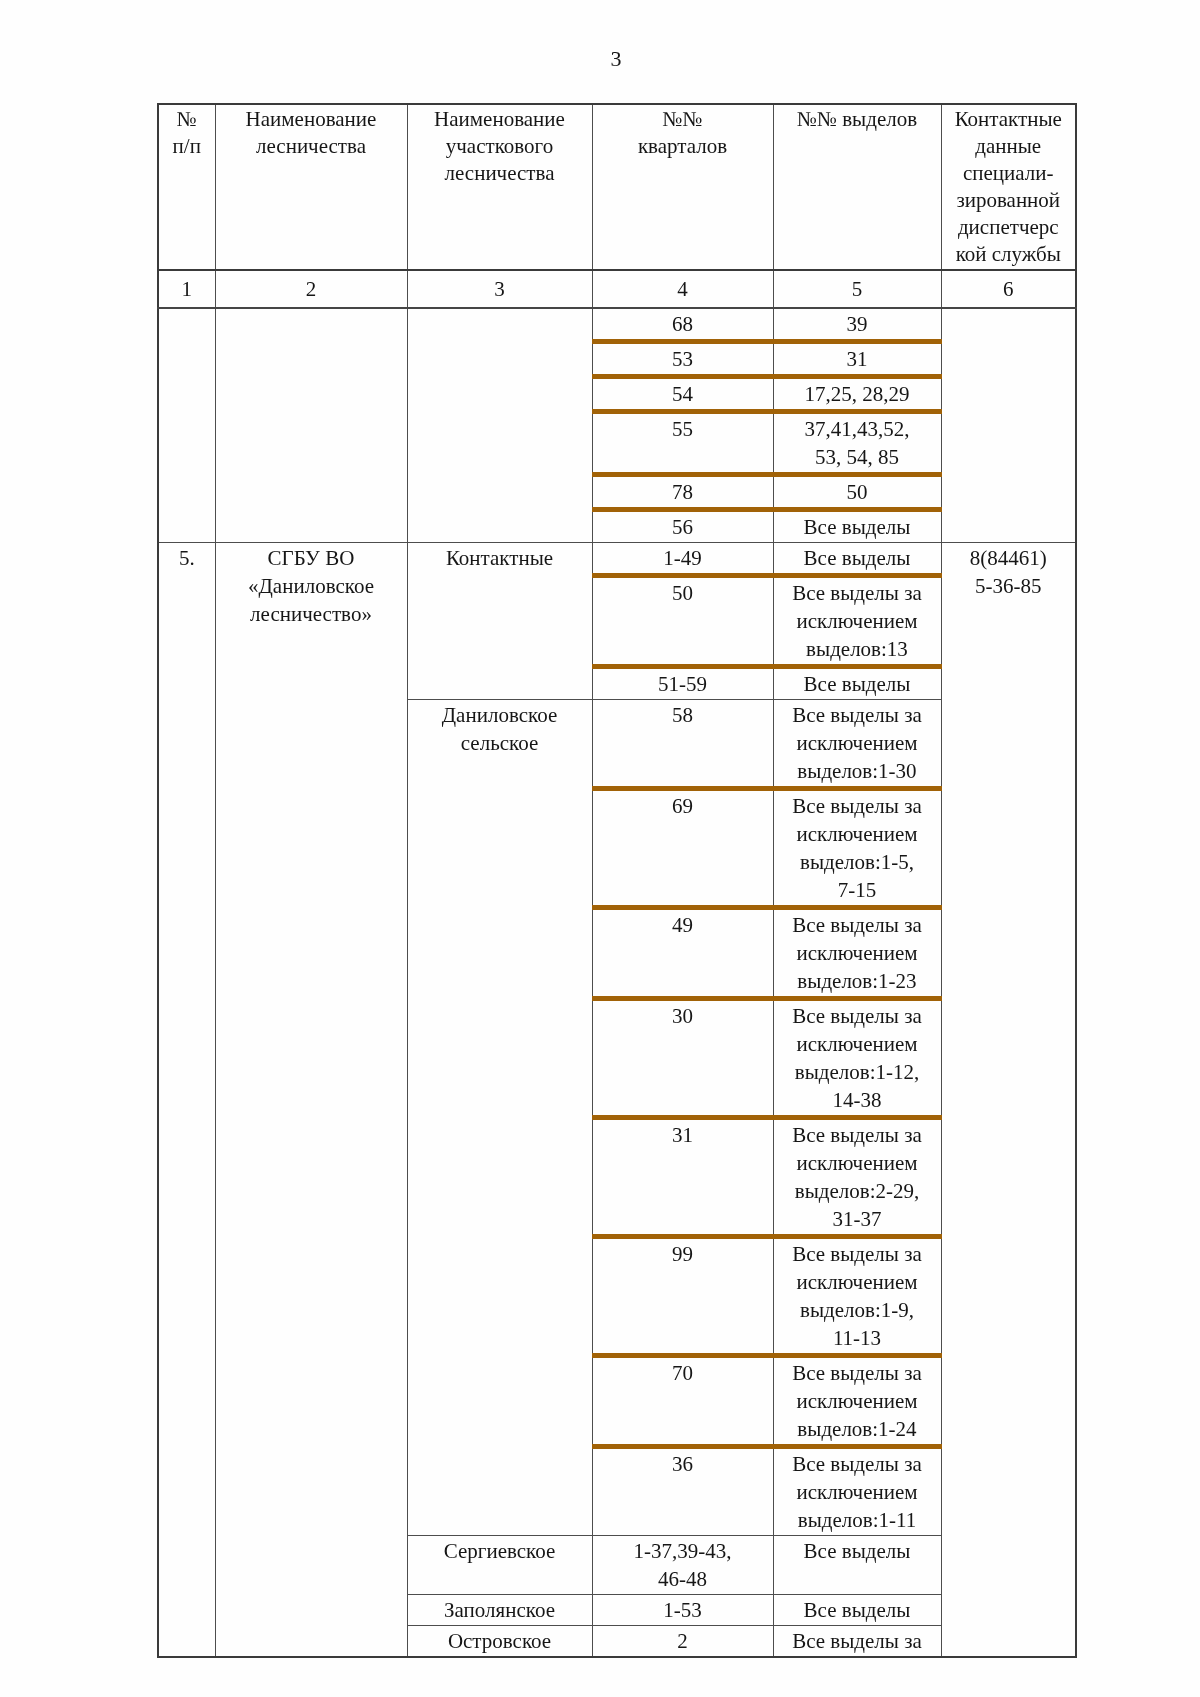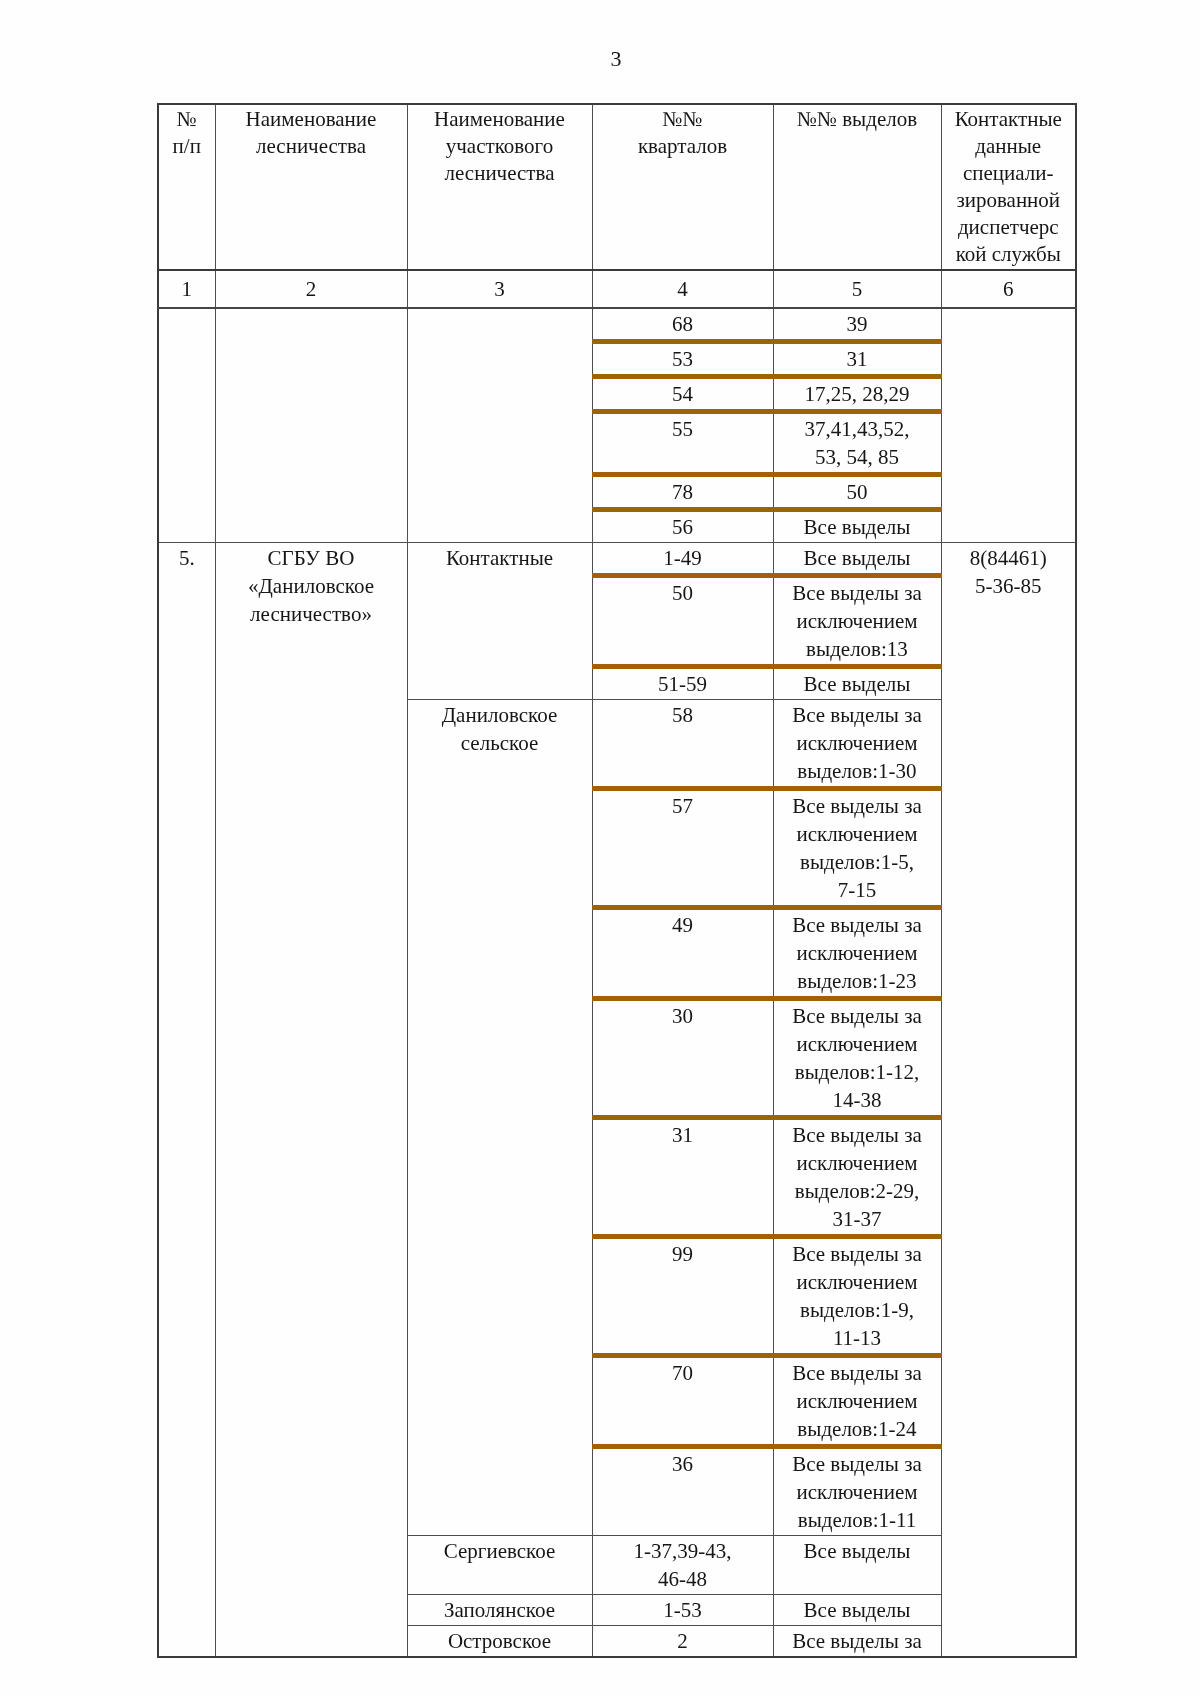--- a/index.html
+++ b/index.html
@@ -149,21 +149,21 @@
 
       <tr>
         <td rowspan="8">Даниловское
 сельское</td>
         <td>58</td>
         <td>Все выделы за
 исключением
 выделов:1-30</td>
       </tr>
       <tr>
-        <td class="sep-light">57</td>
+        <td class="sep-light">69</td>
         <td class="sep-light">Все выделы за
 исключением
 выделов:1-5,
 7-15</td>
       </tr>
       <tr>
         <td class="sep-light">49</td>
         <td class="sep-light">Все выделы за
 исключением
 выделов:1-23</td>

